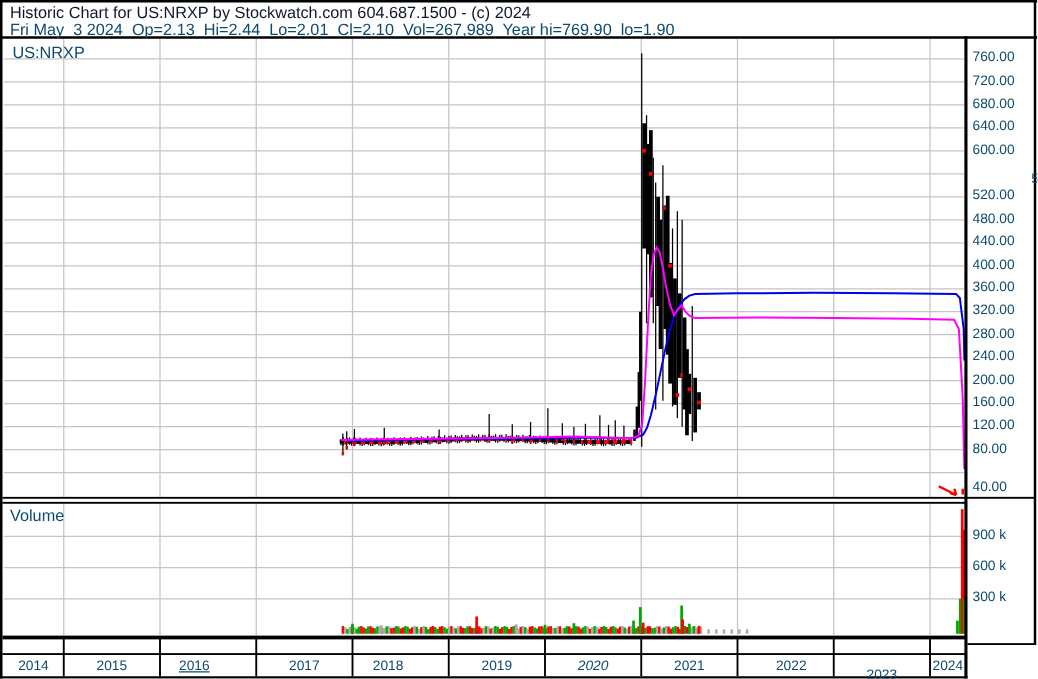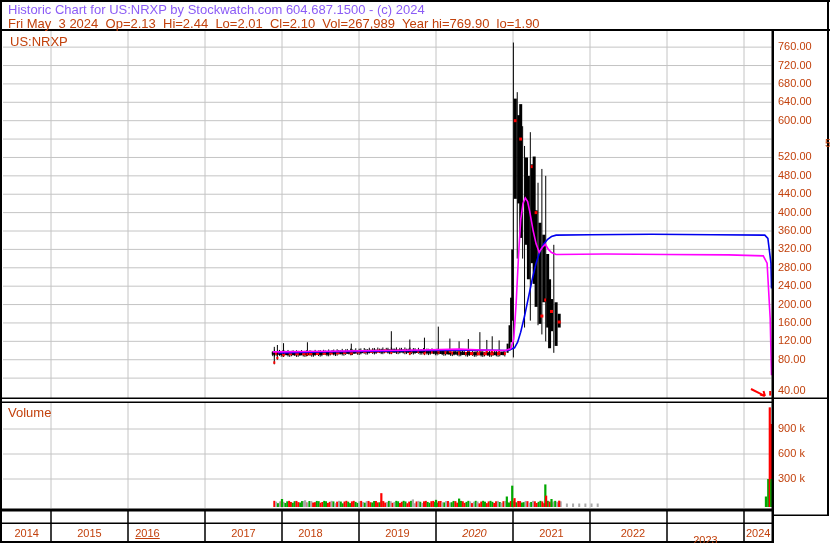--- a/index.html
+++ b/index.html
@@ -1,19 +1,19 @@
 <!DOCTYPE html>
 <html><head>
 <meta charset="utf-8">
 <style>
   html,body{margin:0;padding:0;background:#ffffff;}
   #root{position:relative;width:830px;height:543px;background:#ffffff;overflow:hidden;
         font-family:"Liberation Sans","DejaVu Sans",sans-serif;}
   #chart-svg{position:absolute;left:0;top:0;}
-  .txt{position:absolute;color:#c2410c;white-space:pre;}
+  .txt{position:absolute;color:#0c4a6e;white-space:pre;}
   .hdr1{left:8px;top:2px;font-size:13px;}
   .hdr2{left:8px;top:16px;font-size:13px;}
   .sym{left:10px;top:34px;font-size:13px;}
   .vollbl{left:8px;top:405px;font-size:13px;}
   .ptick{font-size:11px;left:778px;width:50px;}
   .vtick{font-size:11px;left:778px;width:50px;}
   .ylabel{font-size:11px;text-align:center;top:526px;height:15px;line-height:15px;}
 </style>
 </head>
 <body>
@@ -617,21 +617,21 @@
       <rect x="435.25" y="524" width="1.5" height="17" fill="#000000"></rect>
       <rect x="512.25" y="511" width="1.5" height="12" fill="#000000"></rect>
       <rect x="512.25" y="524" width="1.5" height="17" fill="#000000"></rect>
       <rect x="589.25" y="511" width="1.5" height="12" fill="#000000"></rect>
       <rect x="589.25" y="524" width="1.5" height="17" fill="#000000"></rect>
       <rect x="666.25" y="511" width="1.5" height="12" fill="#000000"></rect>
       <rect x="666.25" y="524" width="1.5" height="17" fill="#000000"></rect>
       <rect x="743.25" y="511" width="1.5" height="12" fill="#000000"></rect>
       <rect x="743.25" y="524" width="1.5" height="17" fill="#000000"></rect>
     </svg>
-  <div class="txt hdr1" id="hdr1" style="color: #8b5cf6;">Historic Chart for US:NRXP by Stockwatch.com 604.687.1500 - (c) 2024</div>
+  <div class="txt hdr1" id="hdr1" style="color: #0f172a;">Historic Chart for US:NRXP by Stockwatch.com 604.687.1500 - (c) 2024</div>
   <div class="txt hdr2" id="hdr2">Fri May  3 2024  Op=2.13  Hi=2.44  Lo=2.01  Cl=2.10  Vol=267,989  Year hi=769.90  lo=1.90</div>
   <div class="txt sym">US:NRXP</div>
   <div class="txt vollbl">Volume</div>
   <div id="price-ticks">
       <div class="txt ptick" style="top: 40.128px;">760.00</div>
       <div class="txt ptick" style="top: 58.516px;">720.00</div>
       <div class="txt ptick" style="top: 76.904px;">680.00</div>
       <div class="txt ptick" style="top: 95.292px;">640.00</div>
       <div class="txt ptick" style="top: 113.68px;">600.00</div>
       <div class="txt ptick" style="top: 137px; padding-left: 47px;">560.00</div>
@@ -650,21 +650,21 @@
       <div class="txt ptick" style="top: 384px;">40.00</div>
     </div>
   <div id="vol-ticks">
       <div class="txt vtick" style="top: 422.003px;">900 k</div>
       <div class="txt vtick" style="top: 447.002px;">600 k</div>
       <div class="txt vtick" style="top: 472.001px;">300 k</div>
     </div>
   <div id="year-labels">
       <div class="txt ylabel" style="left: 2.5px; width: 48.5px;">2014</div>
       <div class="txt ylabel" style="left: 51px; width: 77px;">2015</div>
-      <div class="txt ylabel" style="left: 120px; width: 55px; text-decoration: underline;">2016</div>
+      <div class="txt ylabel" style="left: 128px; width: 55px; text-decoration: underline;">2016</div>
       <div class="txt ylabel" style="left: 205px; width: 77px;">2017</div>
       <div class="txt ylabel" style="left: 272px; width: 77px;">2018</div>
       <div class="txt ylabel" style="left: 359px; width: 77px;">2019</div>
       <div class="txt ylabel" style="left: 436px; width: 77px; font-style: italic;">2020</div>
       <div class="txt ylabel" style="left: 513px; width: 77px;">2021</div>
       <div class="txt ylabel" style="left: 590px; width: 86px;">2022</div>
       <div class="txt ylabel" style="left: 667px; width: 77px; margin-top: 7px;">2023</div>
       <div class="txt ylabel" style="left: 744px; width: 28.5px;">2024</div>
     </div>
 </div>

